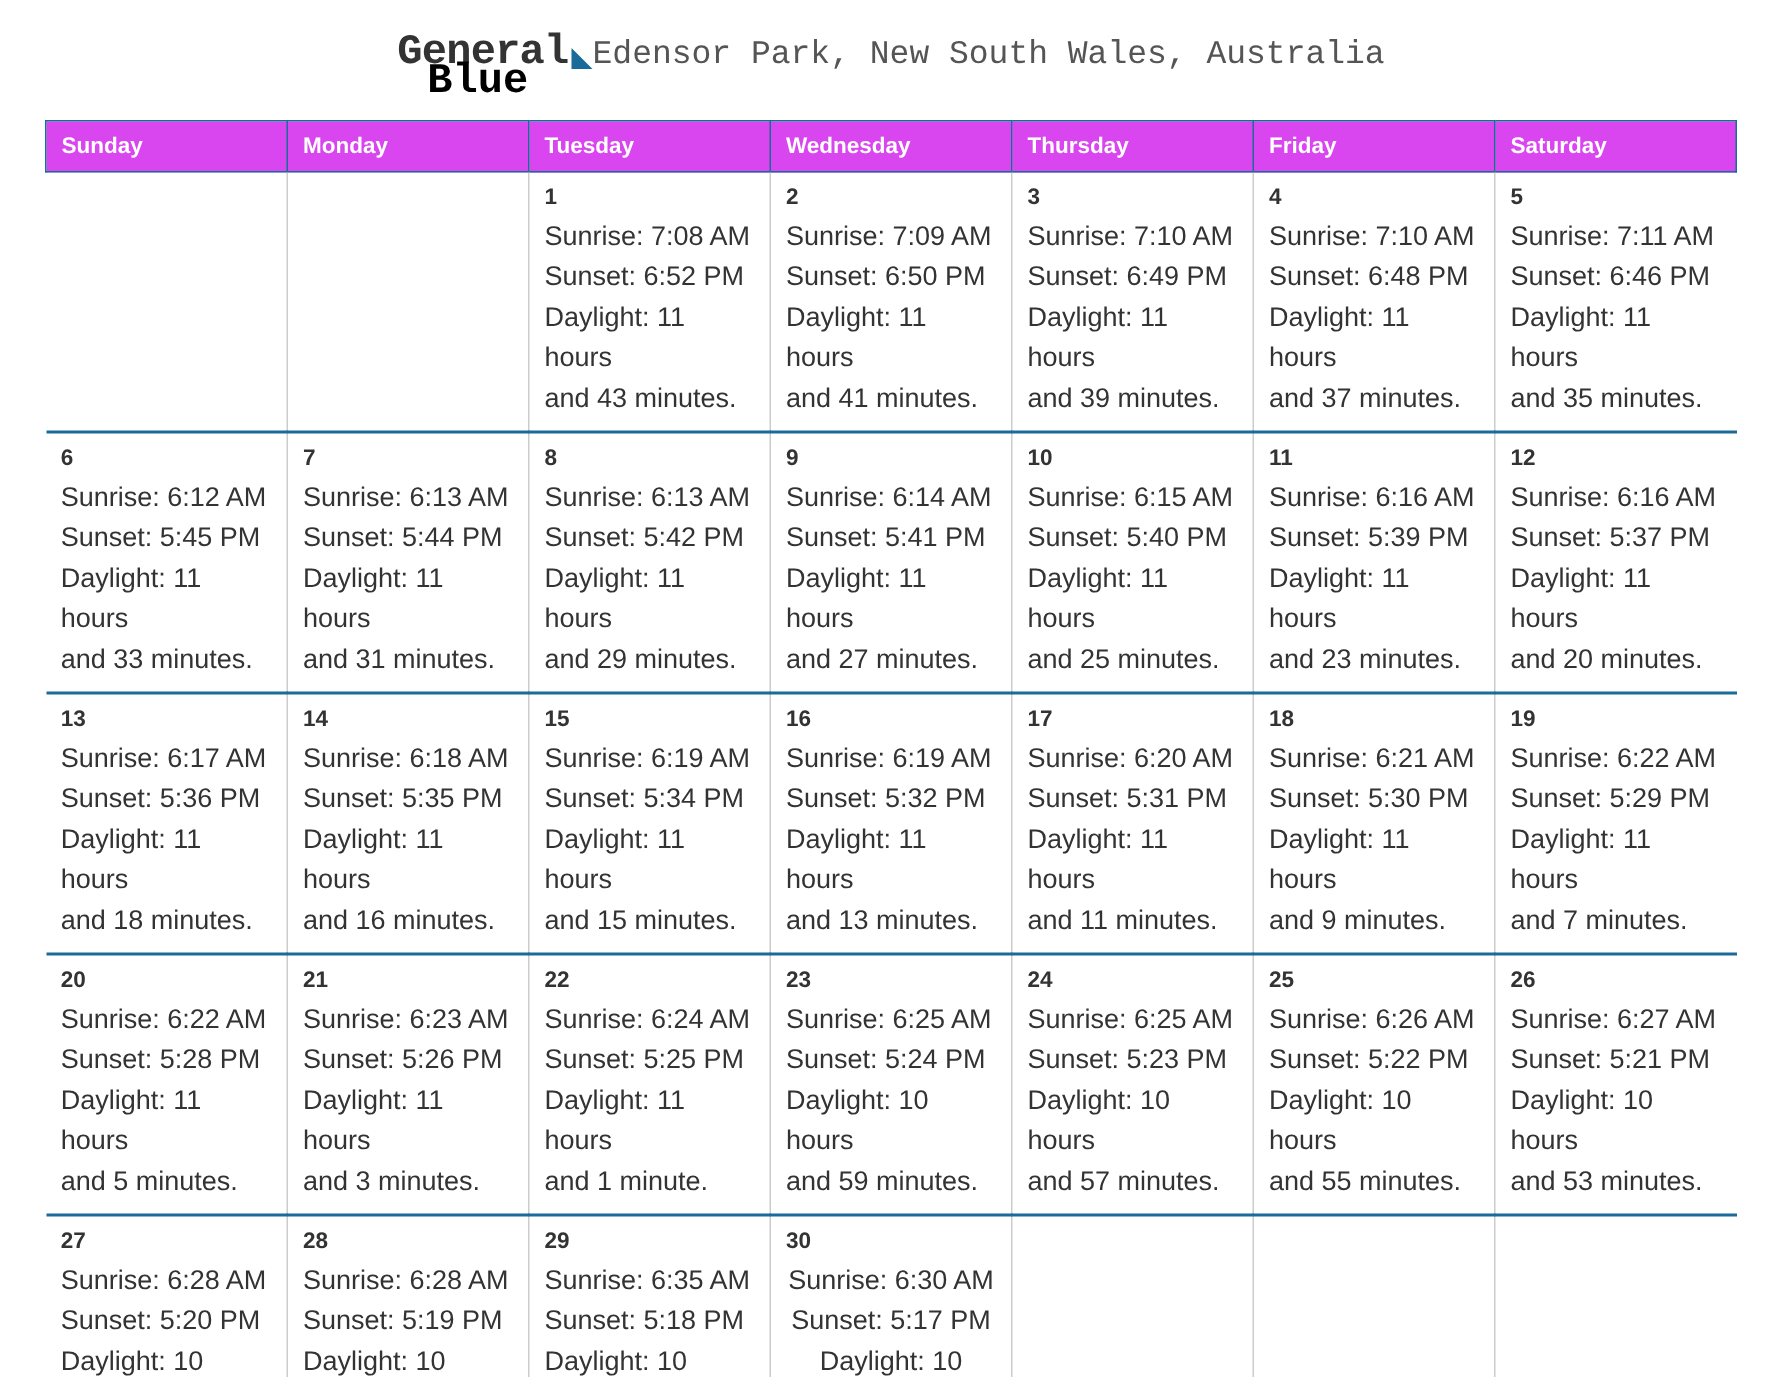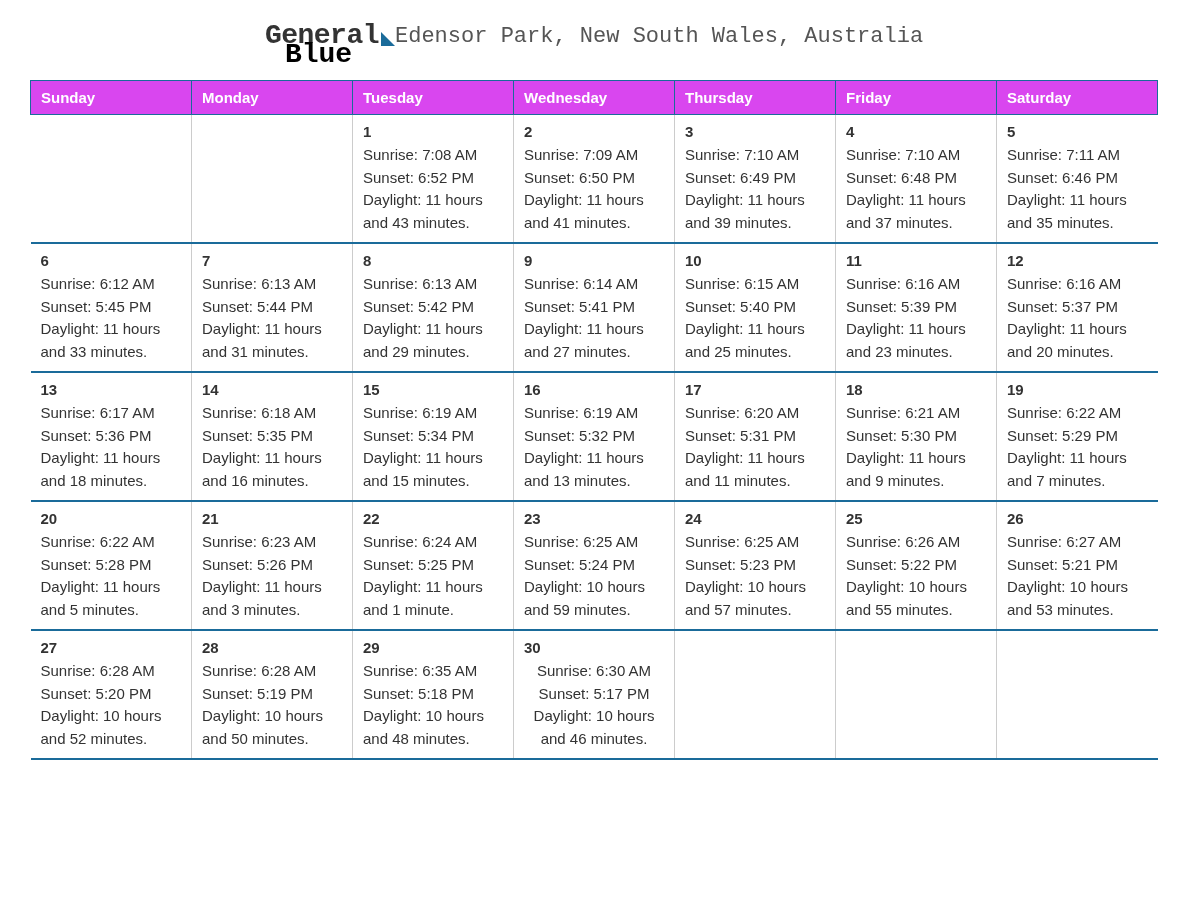--- a/index.html
+++ b/index.html
@@ -93,21 +93,21 @@
     .calendar tbody td:last-child {
       border-right: none;
     }
     .day-number {
       font-size: 15px;
       font-weight: bold;
       display: block;
       margin-bottom: 4px;
     }
     .day-info {
-      font-size: 15px;
+      font-size: 18px;
       line-height: 1.5;
       color: #333;
     }
     .empty-cell {
       background: #fff;
     }
   </style>
 </head>
 <body>
 

